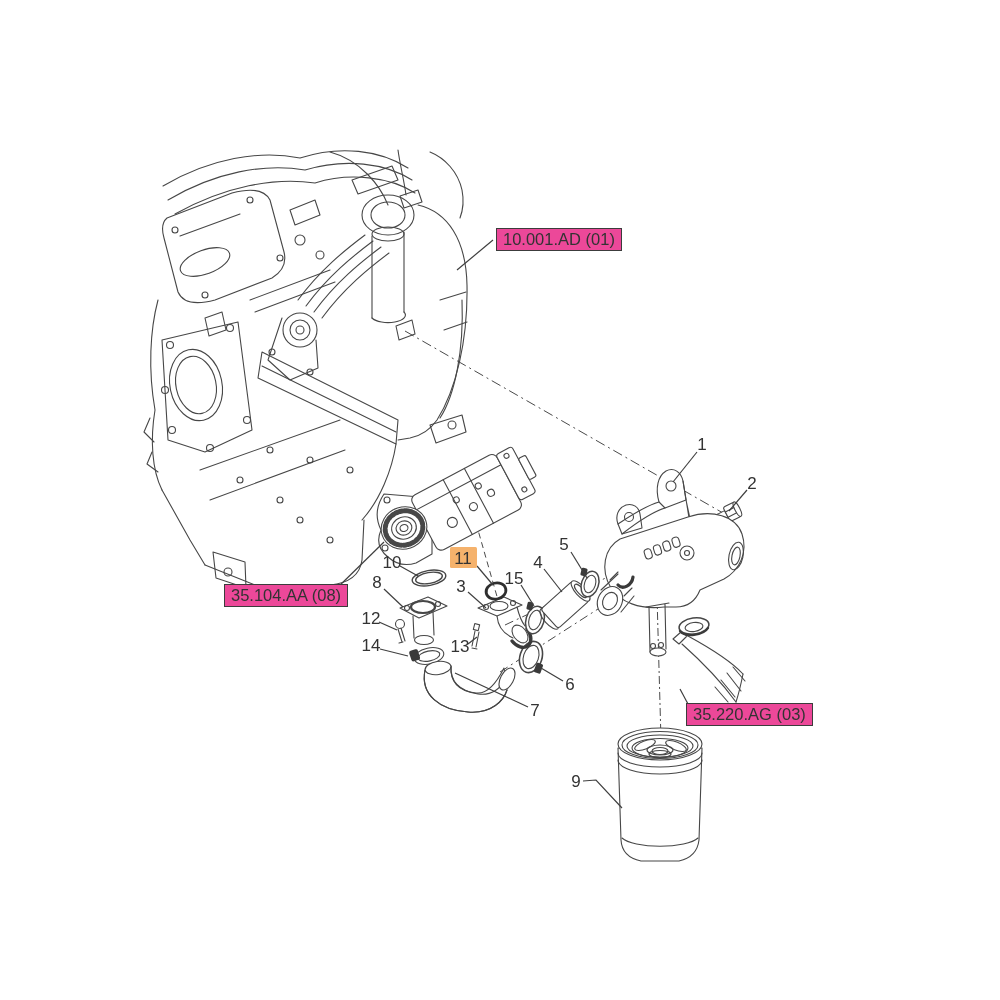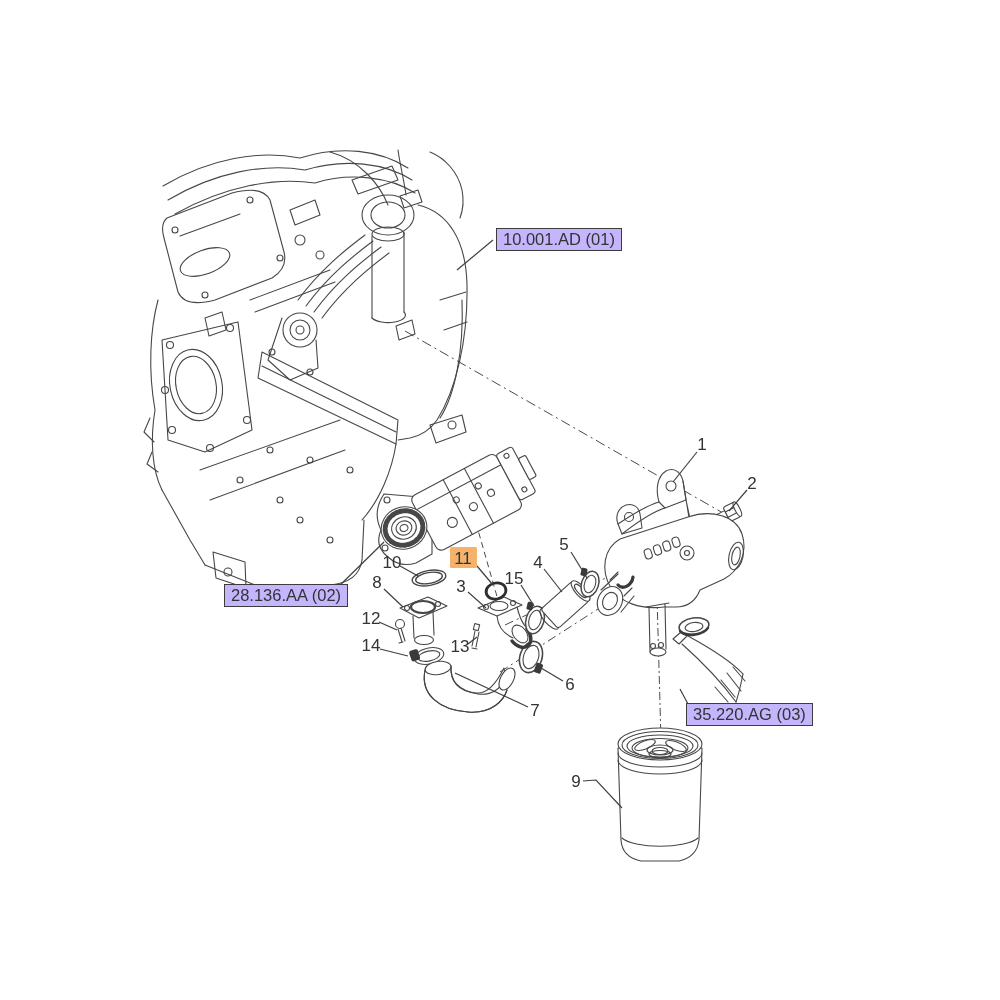--- a/index.html
+++ b/index.html
@@ -1,19 +1,19 @@
 <!DOCTYPE html>
 <html><head>
 <meta charset="utf-8">
 <style>
   html,body{margin:0;padding:0;background:#ffffff;}
   .stage{position:relative;width:1000px;height:1000px;background:#ffffff;overflow:hidden;
          font-family:"Liberation Sans", sans-serif;}
   .stage svg{position:absolute;left:0;top:0;}
-  .ref-box{position:absolute;border:1.5px solid #3c3c3c;background:#c4b5fd;color:#333333;
+  .ref-box{position:absolute;border:1.5px solid #3c3c3c;background:#ec4899;color:#333333;
            font-size:16.5px;line-height:19px;padding:1px 6px;white-space:nowrap;}
   svg text.callout{font-family:"Liberation Sans", sans-serif;font-size:17px;fill:#333333;}
   svg .ln{stroke:#474747;fill:none;stroke-width:1.1;stroke-linecap:round;stroke-linejoin:round;}
   svg .wf{fill:#ffffff;}
   svg .dk{fill:#3a3a3a;stroke:none;}
   svg .leader{stroke:#3f3f3f;fill:none;stroke-width:1.2;}
 </style>
 </head>
 <body>
 
@@ -328,16 +328,16 @@
     <text class="callout" x="392" y="568">10</text>
     <text class="callout" x="463" y="564" fill="#c8823d">11</text>
     <text class="callout" x="371" y="624">12</text>
     <text class="callout" x="460" y="652">13</text>
     <text class="callout" x="371" y="651">14</text>
     <text class="callout" x="514" y="584">15</text>
   </g>
 </svg>
 
 <div class="ref-box" style="left:496px;top:228px;">10.001.AD (01)</div>
-<div class="ref-box" style="left:224px;top:584px;">28.136.AA (02)</div>
+<div class="ref-box" style="left:224px;top:584px;">35.104.AA (08)</div>
 <div class="ref-box" style="left:686px;top:703px;">35.220.AG (03)</div>
 
 </div>
 
 </body></html>

